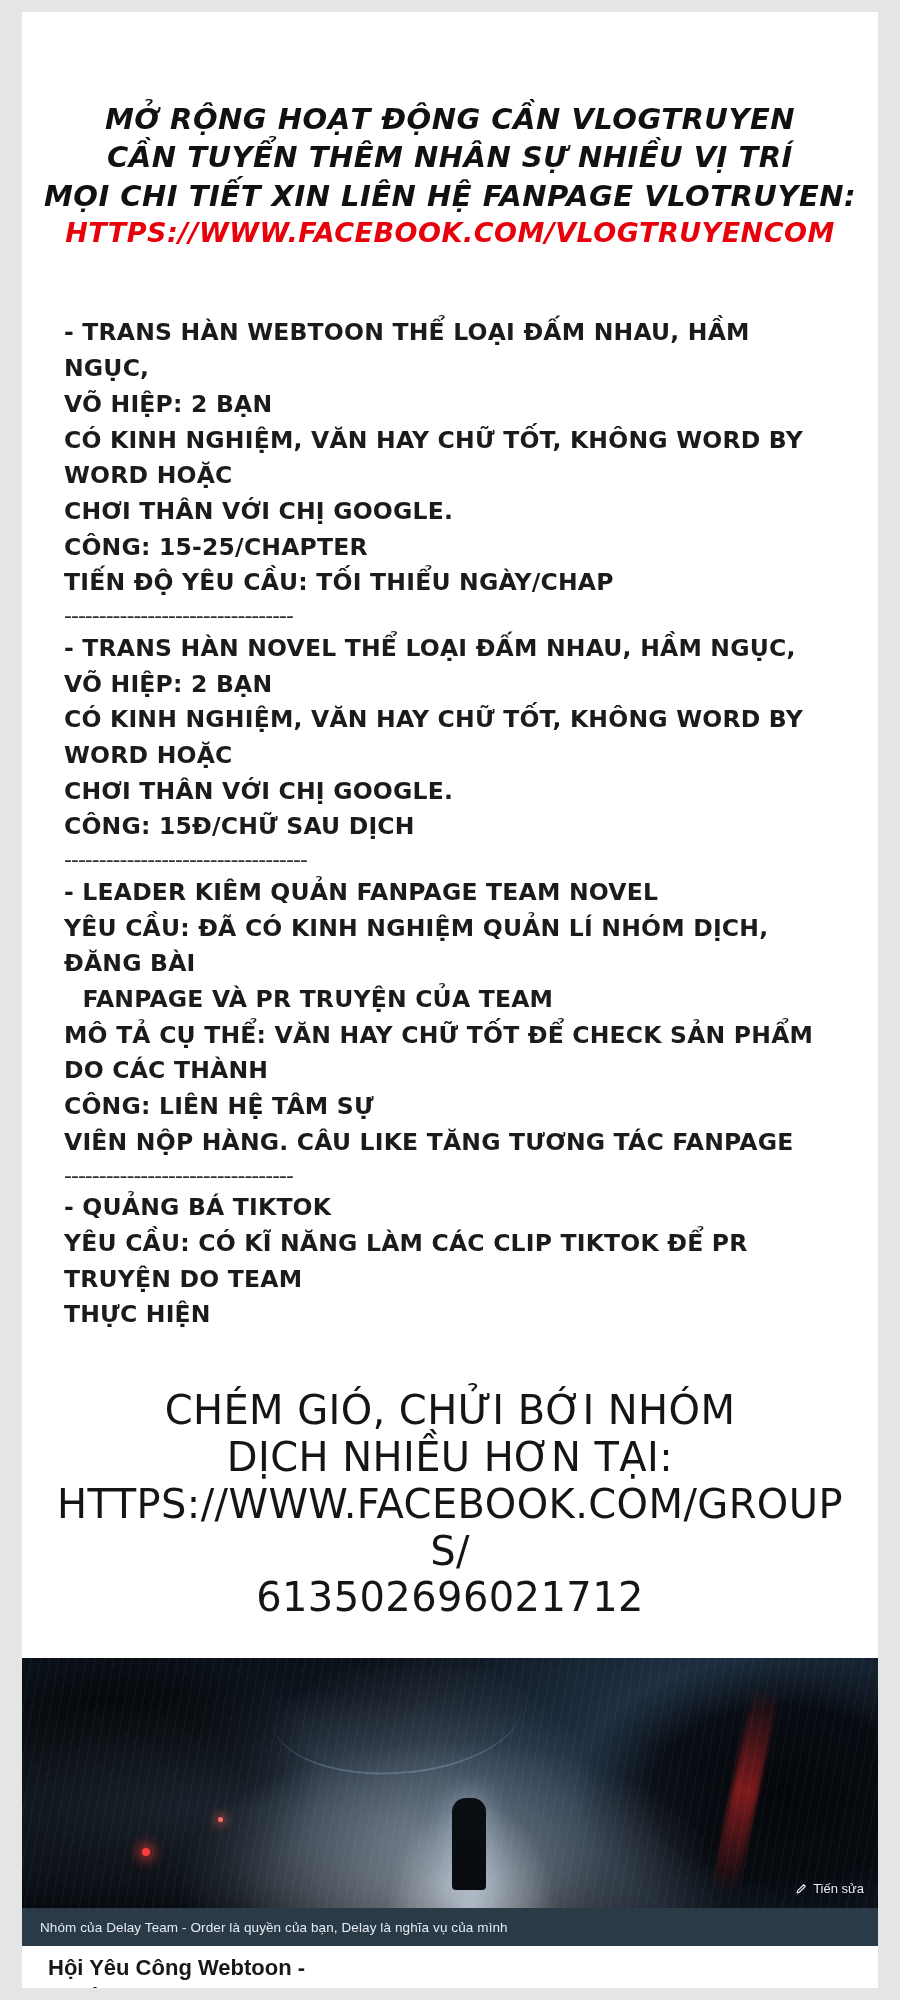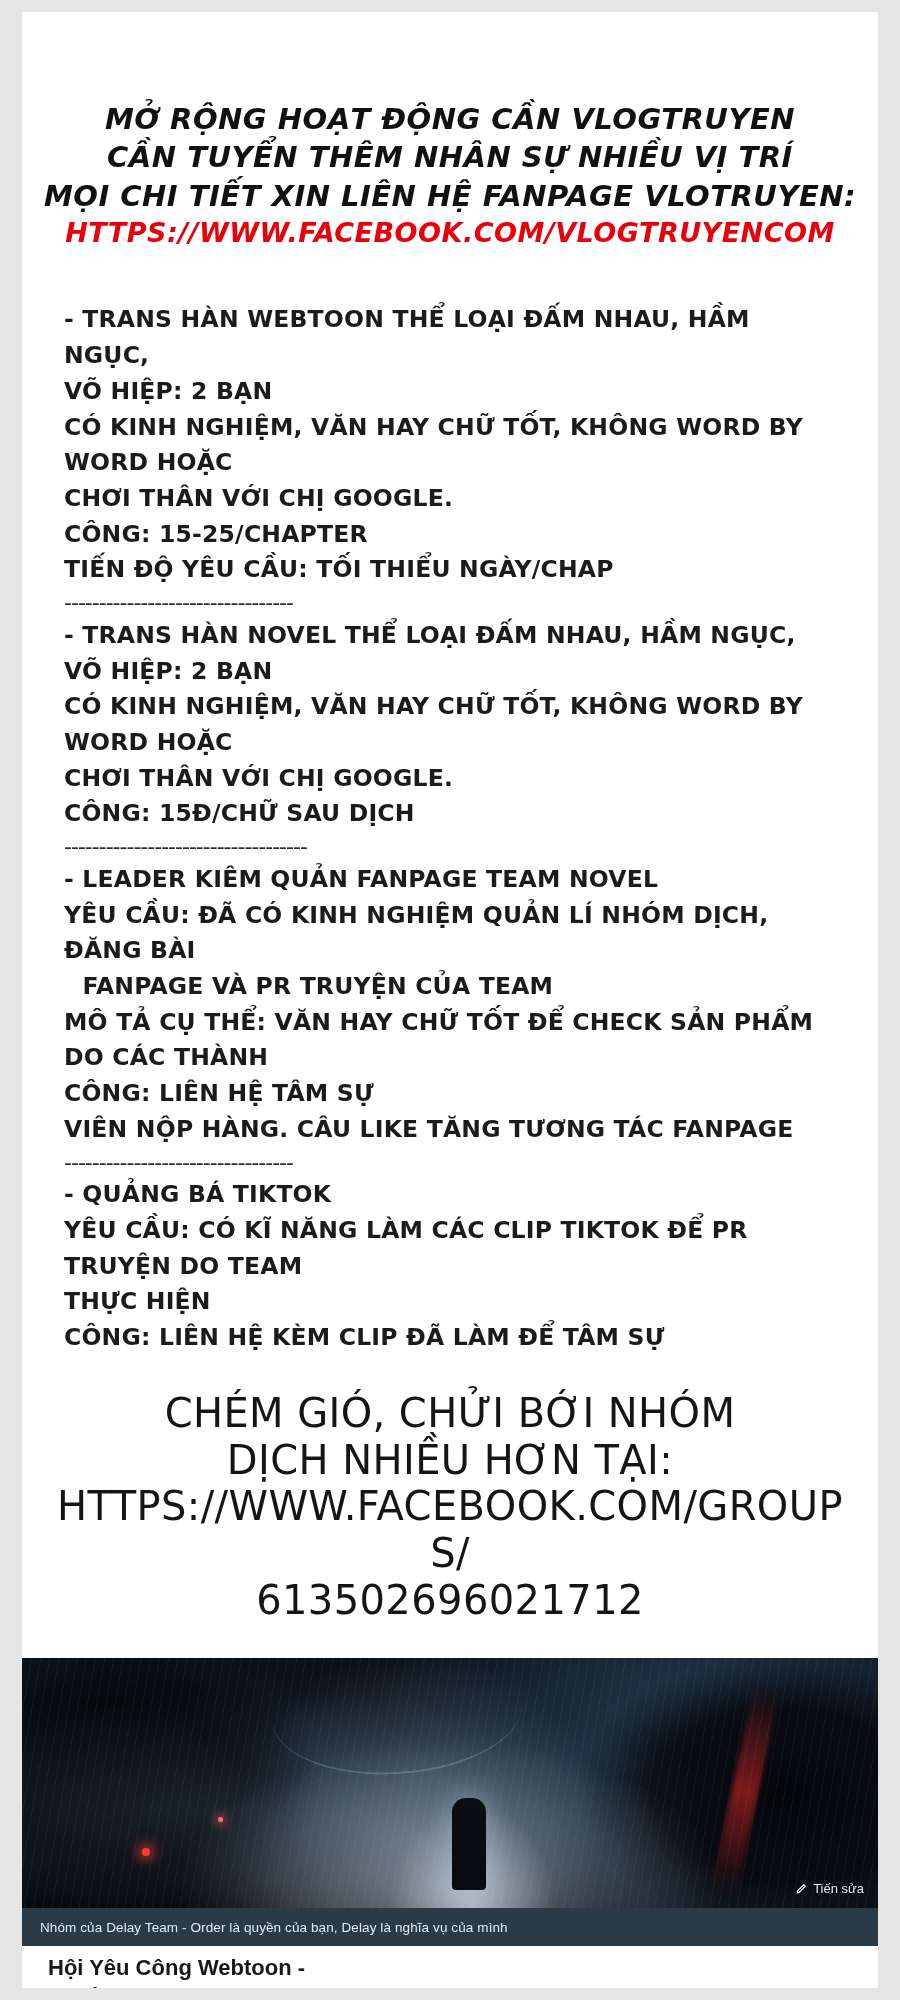--- a/index.html
+++ b/index.html
@@ -46,21 +46,21 @@
     text-transform: uppercase;
   }
   .header-line.link {
     color: #e8000a;
     font-size: 27px;
     word-break: break-all;
   }
 
   
   .body {
-    margin: 52px 0 0 0;
+    margin: 65px 0 0 0;
     padding: 0 40px 0 42px;
   }
   .ln {
     font-family: "DejaVu Sans", sans-serif;
     font-weight: bold;
     font-size: 23.5px;
     line-height: 1.52;
     color: #1b1b1b;
     text-transform: uppercase;
     letter-spacing: 0.2px;
@@ -70,21 +70,21 @@
     letter-spacing: -1px;
     color: #2a2a2a;
     font-weight: normal;
     font-size: 22px;
     line-height: 1.35;
   }
   .ln.indent { padding-left: 10px; }
 
   
   .callout {
-    margin-top: 34px;
+    margin-top: 54px;
     text-align: center;
     padding: 0 22px;
   }
   .callout div {
     font-family: "DejaVu Sans", sans-serif;
     font-size: 40px;
     line-height: 1.17;
     color: #151515;
     letter-spacing: 0.4px;
     text-transform: uppercase;
@@ -231,21 +231,20 @@
       <div class="ln">- Leader kiêm quản fanpage team novel</div>
       <div class="ln">Yêu cầu: đã có kinh nghiệm quản lí nhóm dịch, đăng bài</div>
       <div class="ln indent"> fanpage và PR truyện của team</div>
       <div class="ln">Mô tả cụ thể: văn hay chữ tốt để check sản phẩm do các thành</div>
       <div class="ln">Công: liên hệ tâm sự</div>
       <div class="ln">viên nộp hàng. Câu like tăng tương tác fanpage</div>
       <div class="ln sep">---------------------------------</div>
       <div class="ln">- Quảng bá tiktok</div>
       <div class="ln">Yêu cầu: có kĩ năng làm các clip tiktok để PR truyện do team</div>
       <div class="ln">thực hiện</div>
-      <div class="ln">Công: liên hệ kèm clip đã làm để tâm sự</div>
     </div>
 
     <div class="callout">
       <div>Chém gió, chửi bới nhóm</div>
       <div>dịch nhiều hơn tại:</div>
       <div class="url">https://www.facebook.com/groups/</div>
       <div class="url">613502696021712</div>
     </div>
 
     <div class="card">

